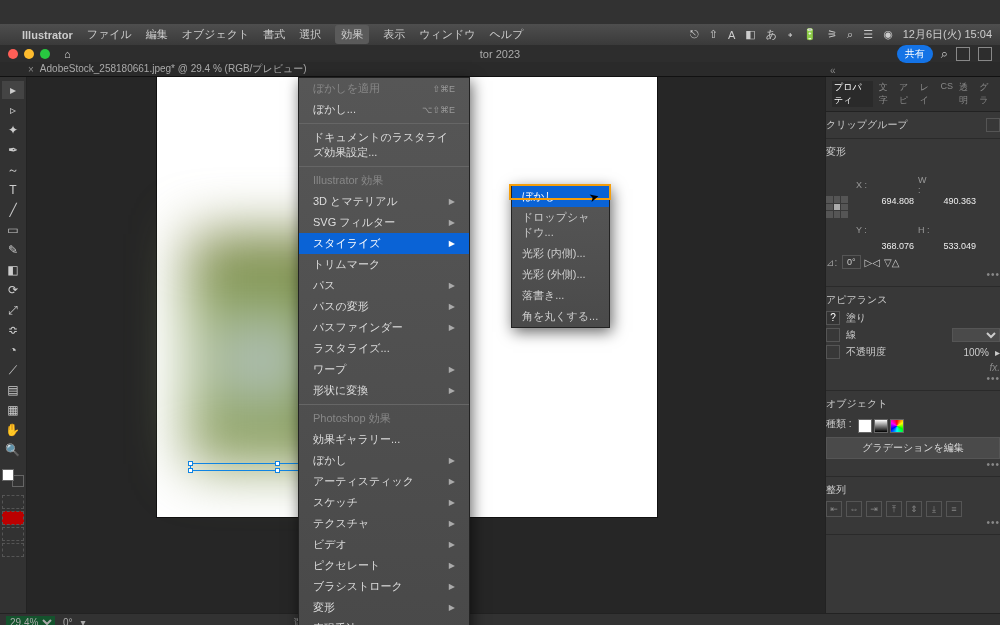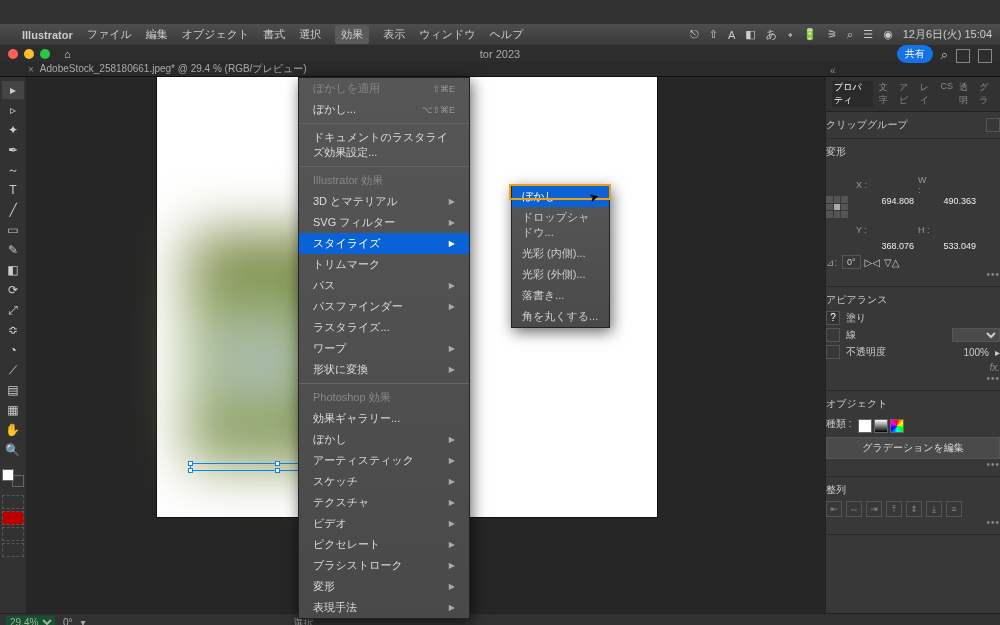--- a/index.html
+++ b/index.html
@@ -7,21 +7,21 @@
 .menubar { height: 21px; background: linear-gradient(#4e4e4e,#3a3a3a); display: flex; align-items: center; padding: 0 8px; gap: 14px; margin-top: 24px; }
 .menubar .apple { font-size: 13px; }
 .menubar .app-name { font-weight: 600; }
 .menubar .right { margin-left: auto; display: flex; gap: 10px; align-items: center; font-size: 11px; }
 .menubar .right span { display: inline-flex; align-items: center; }
 .titlebar { height: 17px; background: #2d2d2d; display: flex; align-items: center; padding: 0 8px; }
 .winbtns { display: flex; gap: 6px; margin-right: 10px; }
 .winbtns span { width: 10px; height: 10px; border-radius: 50%; display: inline-block; }
 .wred { background:#ff5f57 } .wyel { background:#febc2e } .wgrn { background:#28c840 }
 .titlebar .title-center { position:absolute; left:50%; transform:translateX(-50%); color:#aaa; }
-.titlebar .title-right { margin-left:auto; display:flex; gap:8px; align-items:flex-end; }
+.titlebar .title-right { margin-left:auto; display:flex; gap:8px; align-items:center; }
 .share-btn { background:#1473e6; color:#fff; padding:2px 8px; border-radius:10px; font-size:10px; }
 .mag { font-size:13px; }
 .icon-sq { width:14px;height:14px;border:1px solid #888;display:inline-block;}
 .tabbar { height: 15px; background: #2a2a2a; border-bottom:1px solid #111; display:flex; align-items:center; font-size:10px; padding-left:28px; color:#aaa;}
 .tabbar .tab-x { margin-right:6px; color:#888;}
 .workspace { position: relative; height: 554px; display:flex; }
 .tools { width: 27px; background:#323232; border-right:1px solid #222; display:flex; flex-direction:column; align-items:center; padding-top:4px; gap:2px;}
 .tool { width:22px; height:18px; display:flex; align-items:center; justify-content:center; color:#ccc; font-size:12px; }
 .tool.sel { background:#444; }
 .cswatches { width:22px;height:18px; position:relative; margin-top:8px;}
@@ -306,20 +306,23 @@
     <div class="mi arrow sel">
         <span>スタイライズ</span>
       </div>
     <div class="mi">
         <span>トリムマーク</span>
       </div>
     <div class="mi arrow">
         <span>パス</span>
       </div>
     <div class="mi arrow">
+        <span>パスの変形</span>
+      </div>
+    <div class="mi arrow">
         <span>パスファインダー</span>
       </div>
     <div class="mi">
         <span>ラスタライズ...</span>
       </div>
     <div class="mi arrow">
         <span>ワープ</span>
       </div>
     <div class="mi arrow">
         <span>形状に変換</span>

